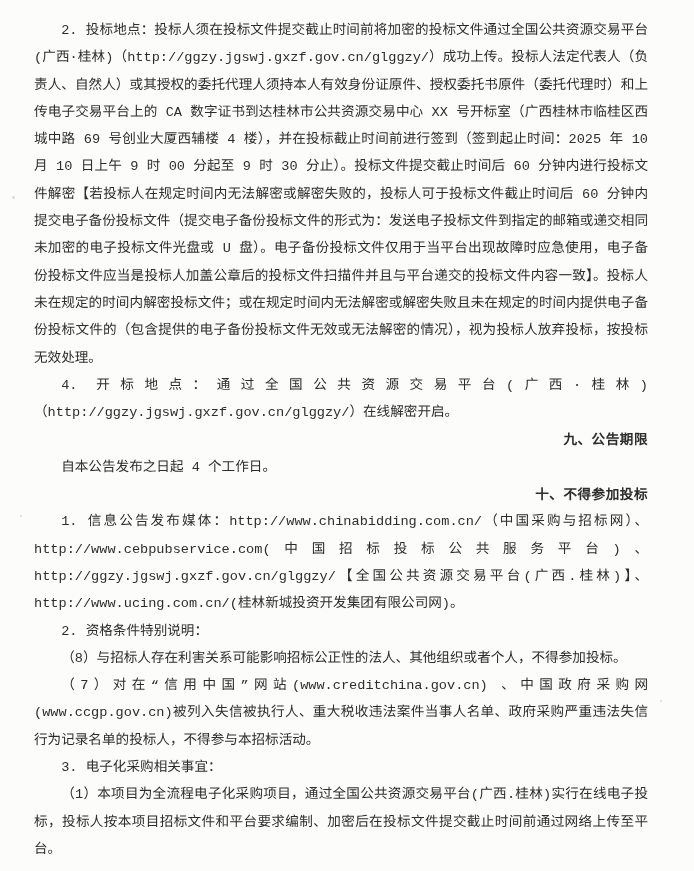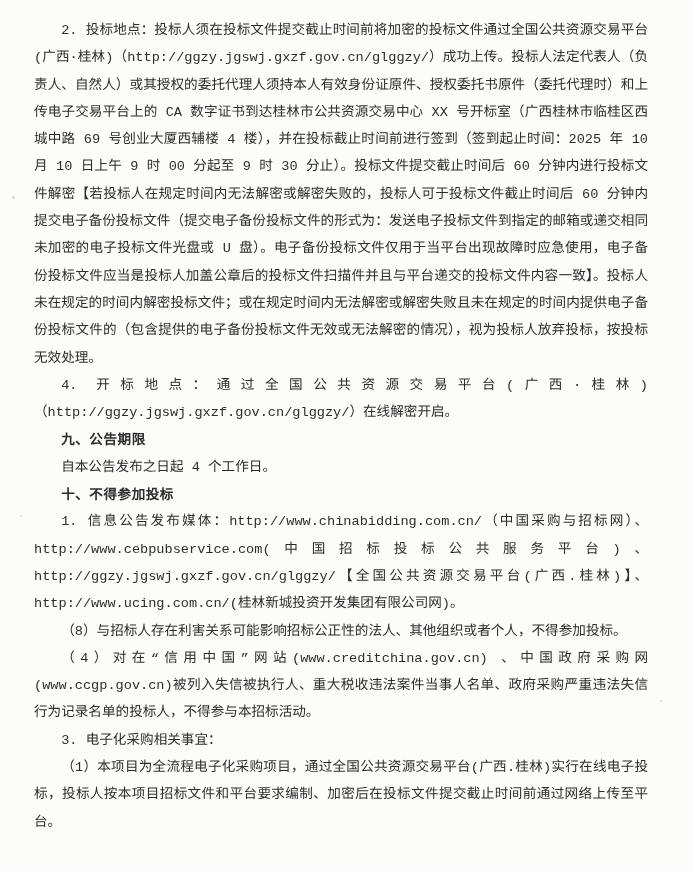--- a/index.html
+++ b/index.html
@@ -28,21 +28,21 @@
     font-size: 13.6px;
     line-height: 27.3px;
     text-align: justify;
     text-indent: 2em;
     word-break: break-word;
     overflow-wrap: break-word;
   }
   .para.heading {
     font-family: Liberation Sans, sans-serif;
     font-weight: 600;
-    text-align: left;
+    text-align: right;
     letter-spacing: 0.5px;
   }
   
   .speck {
     position: absolute;
     width: 3px;
     height: 3px;
     border-radius: 50%;
     background: rgba(120,120,120,0.25);
   }
@@ -55,22 +55,23 @@
 <body>
 
 <div class="page" style="background: rgb(252, 252, 251); color: rgb(45, 45, 45);">
   <div class="doc-body">
       <p class="para">2. 投标地点：投标人须在投标文件提交截止时间前将加密的投标文件通过全国公共资源交易平台(广西·桂林)（http://ggzy.jgswj.gxzf.gov.cn/glggzy/）成功上传。投标人法定代表人（负责人、自然人）或其授权的委托代理人须持本人有效身份证原件、授权委托书原件（委托代理时）和上传电子交易平台上的 CA 数字证书到达桂林市公共资源交易中心 XX 号开标室（广西桂林市临桂区西城中路 69 号创业大厦西辅楼 4 楼），并在投标截止时间前进行签到（签到起止时间：2025 年 10 月 10 日上午 9 时 00 分起至 9 时 30 分止）。投标文件提交截止时间后 60 分钟内进行投标文件解密【若投标人在规定时间内无法解密或解密失败的，投标人可于投标文件截止时间后 60 分钟内提交电子备份投标文件（提交电子备份投标文件的形式为：发送电子投标文件到指定的邮箱或递交相同未加密的电子投标文件光盘或 U 盘）。电子备份投标文件仅用于当平台出现故障时应急使用，电子备份投标文件应当是投标人加盖公章后的投标文件扫描件并且与平台递交的投标文件内容一致】。投标人未在规定的时间内解密投标文件；或在规定时间内无法解密或解密失败且未在规定的时间内提供电子备份投标文件的（包含提供的电子备份投标文件无效或无法解密的情况），视为投标人放弃投标，按投标无效处理。</p>
       <p class="para">4. 开标地点：通过全国公共资源交易平台(广西·桂林)（http://ggzy.jgswj.gxzf.gov.cn/glggzy/）在线解密开启。</p>
       <p class="para heading">九、公告期限</p>
       <p class="para">自本公告发布之日起 4 个工作日。</p>
       <p class="para heading">十、不得参加投标</p>
       <p class="para">1. 信息公告发布媒体：http://www.chinabidding.com.cn/（中国采购与招标网）、http://www.cebpubservice.com(中国招标投标公共服务平台)、http://ggzy.jgswj.gxzf.gov.cn/glggzy/【全国公共资源交易平台(广西.桂林)】、http://www.ucing.com.cn/(桂林新城投资开发集团有限公司网)。</p>
+      <p class="para">2. 资格条件特别说明：</p>
       <p class="para">（8）与招标人存在利害关系可能影响招标公正性的法人、其他组织或者个人，不得参加投标。</p>
-      <p class="para">（4）对在“信用中国”网站(www.creditchina.gov.cn) 、中国政府采购网(www.ccgp.gov.cn)被列入失信被执行人、重大税收违法案件当事人名单、政府采购严重违法失信行为记录名单的投标人，不得参与本招标活动。</p>
+      <p class="para">（7）对在“信用中国”网站(www.creditchina.gov.cn) 、中国政府采购网(www.ccgp.gov.cn)被列入失信被执行人、重大税收违法案件当事人名单、政府采购严重违法失信行为记录名单的投标人，不得参与本招标活动。</p>
       <p class="para">3. 电子化采购相关事宜：</p>
       <p class="para">（1）本项目为全流程电子化采购项目，通过全国公共资源交易平台(广西.桂林)实行在线电子投标，投标人按本项目招标文件和平台要求编制、加密后在投标文件提交截止时间前通过网络上传至平台。</p>
     </div>
   <div class="speck s1"></div>
   <div class="speck s2"></div>
   <div class="speck s3"></div>
   <div class="speck s4"></div>
 </div>
 
 </body></html>

